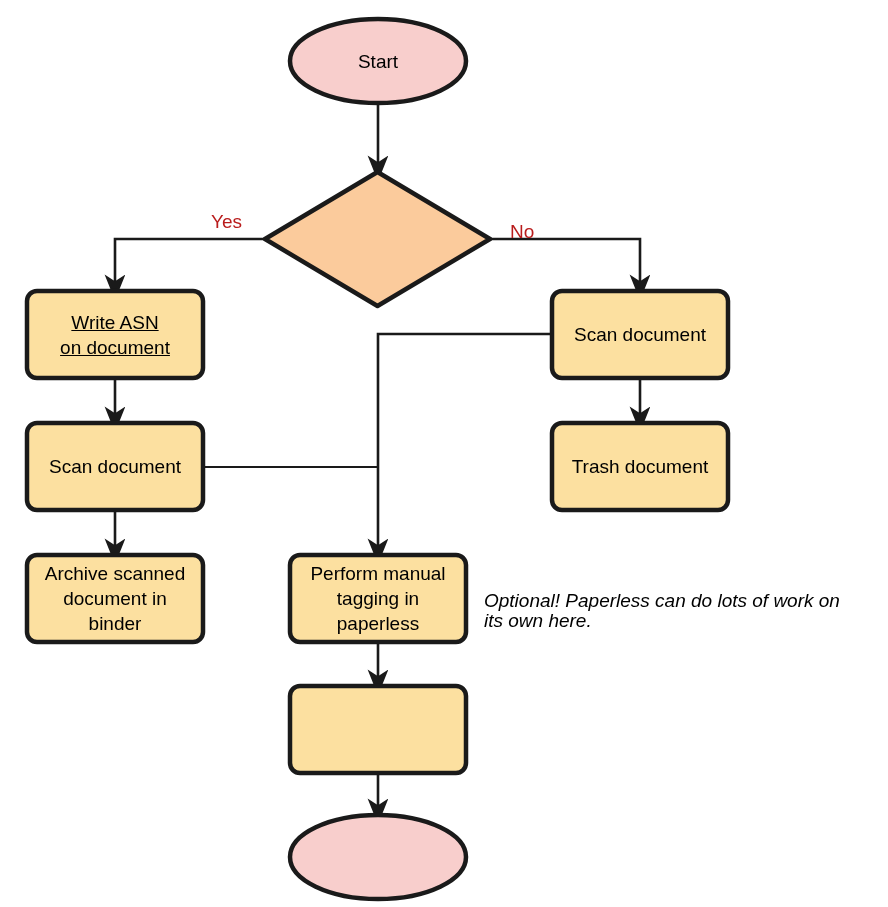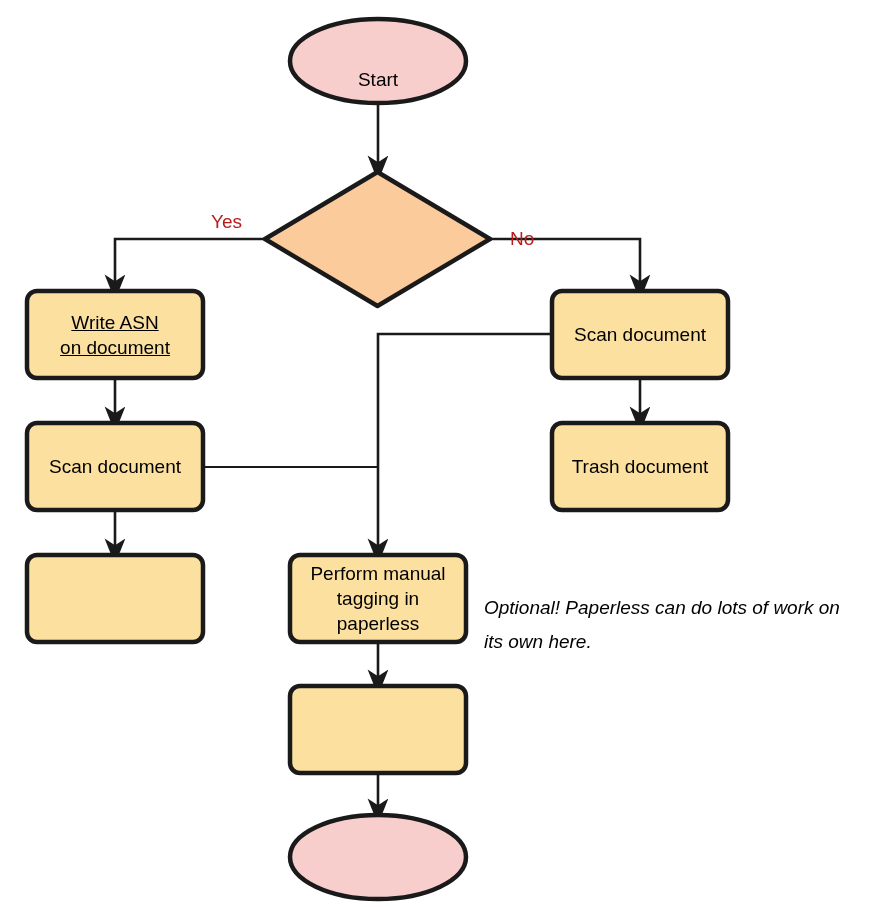--- a/index.html
+++ b/index.html
@@ -46,21 +46,21 @@
     font-size: 19px;
     line-height: 22px;
     white-space: nowrap;
   }
   .note-text {
     position: absolute;
     color: #000000;
     font-family: "Liberation Sans", sans-serif;
     font-style: italic;
     font-size: 19px;
-    line-height: 34px;
+    line-height: 20px;
     white-space: pre-line;
   }
 </style>
 </head>
 <body>
 
 <div id="flowchart-root">
 
   <svg id="flow-svg" viewBox="0 0 888 907">
     <defs>
@@ -109,39 +109,42 @@
       <rect x="552" y="423" width="176" height="87" rx="10" ry="10" fill="#fce0a0"></rect>
 
       <rect x="290" y="555" width="176" height="87" rx="10" ry="10" fill="#fce0a0"></rect>
 
       <rect x="290" y="686" width="176" height="87" rx="10" ry="10" fill="#fce0a0"></rect>
 
       <ellipse cx="378" cy="857" rx="88" ry="42" fill="#f8cecc"></ellipse>
     </g>
   </svg>
 
-  <div class="node-label" style="left:290px; top:37px; width:176px; height:84px;">Start</div>
+  <div class="node-label" style="left:290px; top:19px; width:176px; height:84px;">Start</div>
 
 
   <div class="node-label" style="left:27px; top:291px; width:176px; height:87px;text-decoration:underline;">Write ASN
 on document</div>
 
   <div class="node-label" style="left:27px; top:423px; width:176px; height:87px;">Scan document</div>
 
+  <div class="node-label" style="left:27px; top:555px; width:176px; height:87px;">Archive scanned
+document in
+binder</div>
 
   <div class="node-label" style="left:552px; top:291px; width:176px; height:87px;">Scan document</div>
 
   <div class="node-label" style="left:290px; top:555px; width:176px; height:87px;">Perform manual
 tagging in
 paperless</div>
 
   <div class="node-label" style="left:552px; top:423px; width:176px; height:87px;">Trash document</div>
 
 
 
   <div class="edge-label" style="left:211px; top:211px;">Yes</div>
 
-  <div class="edge-label" style="left:510px; top:228px;text-align:right;">No</div>
+  <div class="edge-label" style="left:510px; top:221px;text-align:right;">No</div>
 
   <div class="note-text" style="left:484px; top:591px; width:400px;">Optional! Paperless can do lots of work on
 its own here.</div>
 
 </div>
 
 </body></html>

